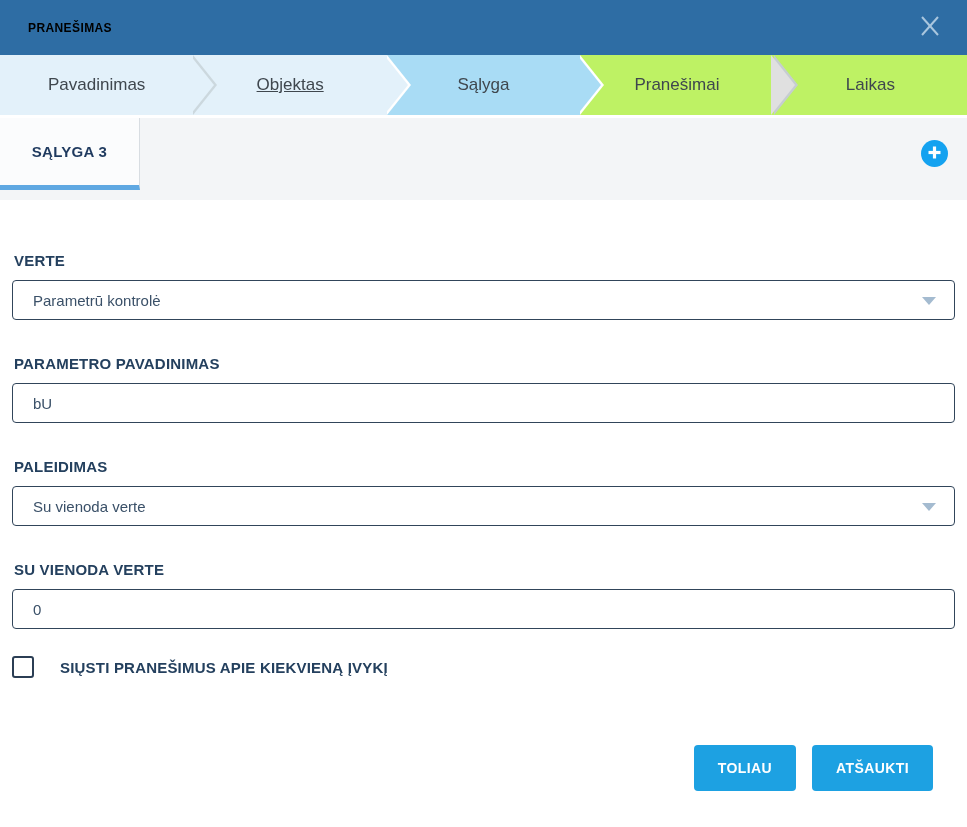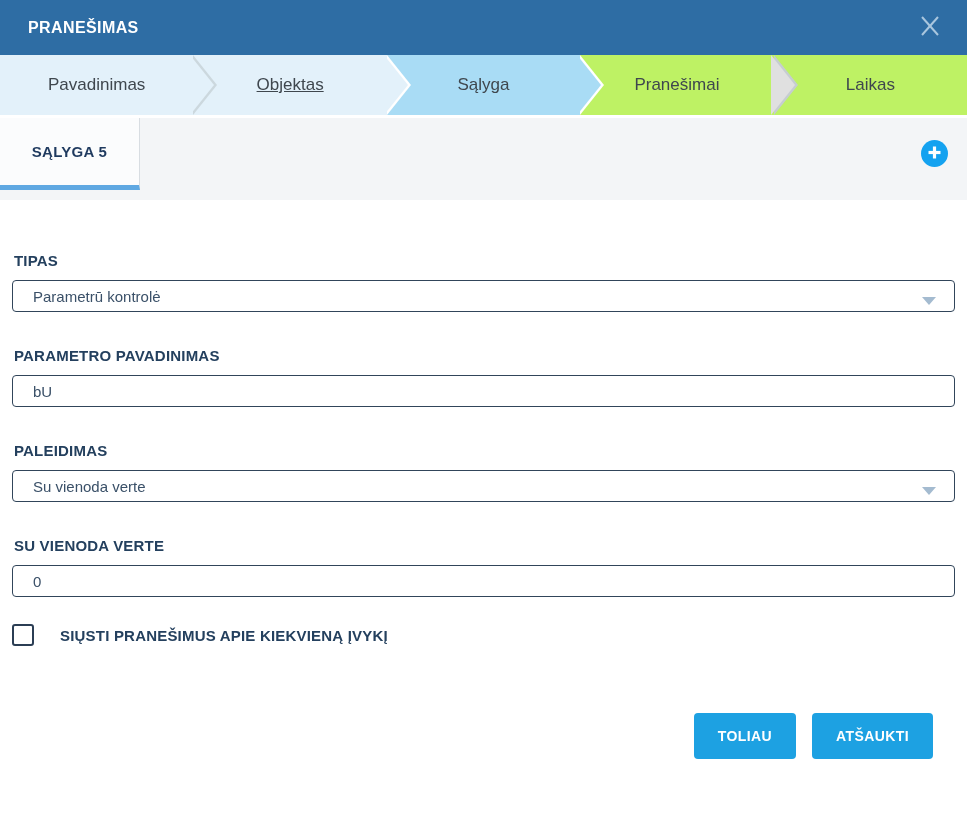--- a/index.html
+++ b/index.html
@@ -14,22 +14,22 @@
   
   .dlg-header {
     height: 55px;
     background: #2e6da4;
     display: flex;
     align-items: center;
     padding: 0 20px 0 28px;
   }
   .dlg-title {
     flex: 1;
-    color: #ffffff;
-    font-size: 16px;
+    color: #000000;
+    font-size: 12px;
     font-weight: bold;
     letter-spacing: 0.4px;
   }
   .close-btn {
     width: 34px; height: 34px;
     background: transparent;
     border: none;
     cursor: pointer;
     display: flex; align-items: center; justify-content: center;
   }
@@ -112,21 +112,21 @@
   .field-label {
     display: block;
     font-size: 15px;
     font-weight: bold;
     color: #24405e;
     letter-spacing: 0.2px;
     margin: 0 0 11px 2px;
   }
   .text-input, .select-box {
     width: 100%;
-    height: 32px;
+    height: 40px;
     border: 1px solid #31455a;
     border-radius: 4px;
     background: #ffffff;
     font-family: "Liberation Sans", "DejaVu Sans", sans-serif;
     font-size: 15px;
     color: #3a5068;
     padding: 0 20px;
   }
   .select-box {
     display: flex; align-items: center;
@@ -215,35 +215,35 @@
     <div class="step todo s4">
       <span>Pranešimai</span>
     </div>
     <div class="step todo s5">
       <span>Laikas</span>
     </div>
   </div>
 
   <div class="tab-gap"></div>
   <div class="tab-row">
-    <div class="cond-tab">SĄLYGA 5</div>
+    <div class="cond-tab">SĄLYGA 3</div>
     <button class="add-btn">
       <span>
         <svg width="15" height="15" viewBox="0 0 15 15">
           <line x1="7.5" y1="1.5" x2="7.5" y2="13.5" stroke="#ffffff" stroke-width="3.2"></line>
           <line x1="1.5" y1="7.5" x2="13.5" y2="7.5" stroke="#ffffff" stroke-width="3.2"></line>
         </svg>
       </span>
     </button>
   </div>
 
   <div class="content">
 
     <div class="field">
-      <label class="field-label">TIPAS</label>
+      <label class="field-label">VERTE</label>
       <div class="select-box">
         <span>Parametrū kontrolė</span>
         <span class="select-caret"></span>
       </div>
     </div>
 
     <div class="field">
       <label class="field-label">PARAMETRO PAVADINIMAS</label>
       <input class="text-input" type="text" value="bU" style="">
     </div>

